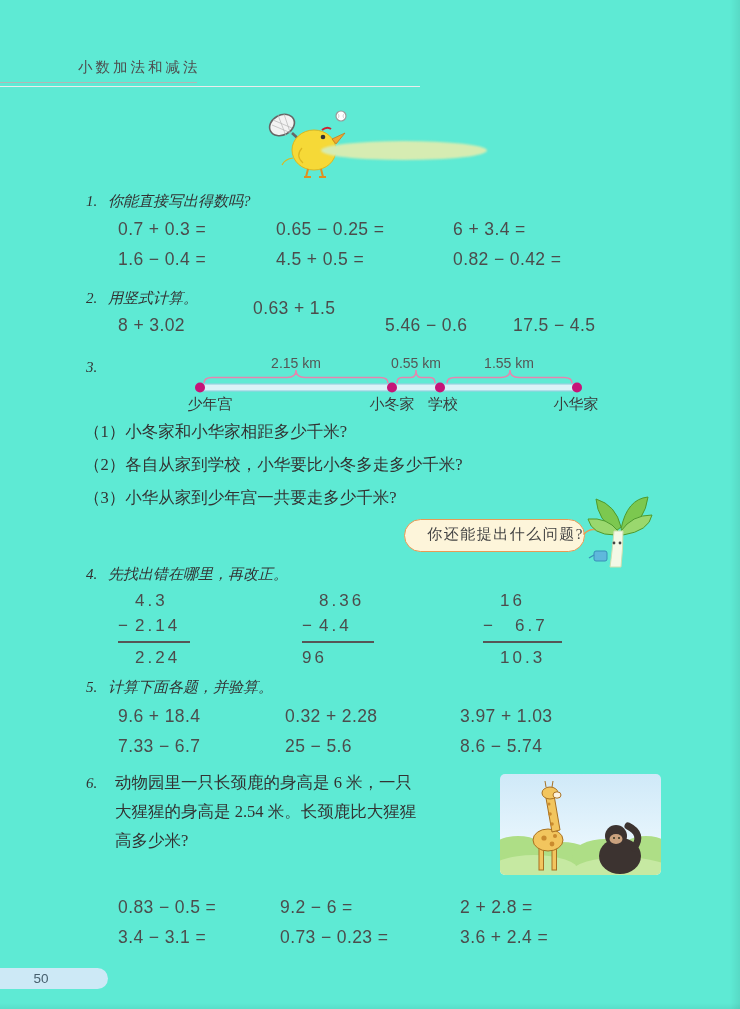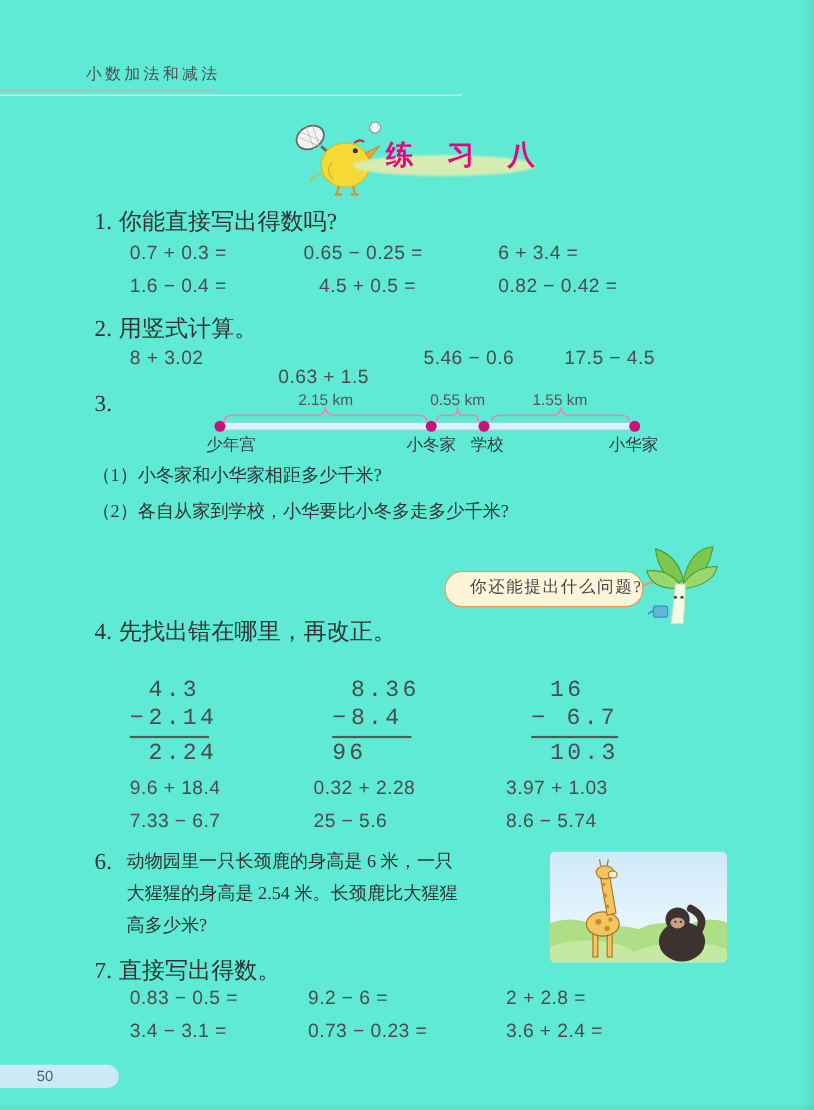--- a/index.html
+++ b/index.html
@@ -13,29 +13,29 @@
 
   .chapter-title { position:absolute; left:78px; top:58px; font-size:14.5px; letter-spacing:3px; color:#4e4e4e; }
   .chapter-underline { position:absolute; left:0; top:82px; width:197px; height:1px; background:#b5b5b5; }
   .chapter-underline2 { position:absolute; left:0; top:86px; width:420px; height:1px; background:#ececec; }
 
   .title-ellipse { position:absolute; left:321px; top:141px; width:166px; height:19px;
           border-radius:50%; background:#d6ecb2; filter:blur(1.2px); }
   .exercise-title { position:absolute; left:351px; top:124px; font-size:25px; color:#e3067e;
           letter-spacing:12px; font-weight:600; white-space:nowrap; }
 
-  .prob-head { position:absolute; font-size:21px; color:#333; white-space:nowrap; line-height:22px; }
+  .prob-head { position:absolute; font-size:15px; color:#333; white-space:nowrap; line-height:22px;font-style:italic; }
   .prob-num  { display:inline-block; width:22px; }
   .eq { position:absolute; font-family:"Liberation Sans", sans-serif; font-size:17.5px; color:#4c4c4c;
         white-space:nowrap; letter-spacing:0.4px; line-height:20px; }
   .subq { position:absolute; left:84px; font-size:16.5px; color:#333; white-space:nowrap; line-height:22px; }
   .p6line { position:absolute; left:115px; font-size:16.5px; color:#333; white-space:nowrap; line-height:22px; }
 
-  .vcalc { position:absolute; font-family:Liberation Mono, monospace; font-size:21px; color:#4c4c4c;
-           letter-spacing:3px;margin-top:28px; }
+  .vcalc { position:absolute; font-family:Liberation Sans, sans-serif; font-size:17px; color:#4c4c4c;
+           letter-spacing:3px; }
   .vcalc .row { display:flex; height:25px; line-height:25px; }
   .vcalc .op  { width:17px; letter-spacing:0; flex:none; }
   .vcalc .hline { height:1.6px; background:#565656; margin:3px 0 2px; }
 
   .bubble { position:absolute; left:404px; top:519px; width:181px; height:33px;
             border:1.6px solid #e89a55; border-radius:17px; background:#fdf5da;
             font-size:15px; color:#444; text-align:right; line-height:29px;
             letter-spacing:1.5px; white-space:nowrap; }
   .bubble-tail { position:absolute; left:583px; top:524px; }
 
@@ -72,37 +72,36 @@
     <path d="M71 7 q4 3 0 6 M79 7 q-4 3 0 6" stroke="#c5c5c5" stroke-width="0.8" fill="none"></path>
     <ellipse cx="48" cy="44" rx="22" ry="20" fill="#f6d937" stroke="#ddb71e" stroke-width="1"></ellipse>
     <path d="M27 52 q-8 1 -11 7" stroke="#ddb71e" stroke-width="1.2" fill="none"></path>
     <path d="M36 42 q-7 8 1 15" stroke="#ddb71e" stroke-width="1.2" fill="none"></path>
     <path d="M56 24 q5 -4 9 -1" stroke="#c23" stroke-width="2" fill="none"></path>
     <circle cx="57" cy="31" r="2.3" fill="#333"></circle>
     <path d="M66 33 l13 -6 -9 11 z" fill="#f0a830" stroke="#c87818" stroke-width="0.8"></path>
     <path d="M42 63 l-2 8 m5 0 h-7 M55 63 l2 8 m3 0 h-7" stroke="#e09020" stroke-width="2" fill="none"></path>
   </svg>
   <div class="title-ellipse"></div>
-  <span class="exercise-title">练 习 八</span>
 
   <div class="prob-head" style="left:86px;top:190px">
     <span class="prob-num">1.</span><span>你能直接写出得数吗?</span>
   </div>
   <span class="eq" style="left:118px;top:219px">0.7 + 0.3 =</span>
   <span class="eq" style="left:276px;top:219px">0.65 − 0.25 =</span>
   <span class="eq" style="left:453px;top:219px">6 + 3.4 =</span>
   <span class="eq" style="left:118px;top:249px">1.6 − 0.4 =</span>
-  <span class="eq" style="left:290px;top:249px">4.5 + 0.5 =</span>
+  <span class="eq" style="left:276px;top:249px">4.5 + 0.5 =</span>
   <span class="eq" style="left:453px;top:249px">0.82 − 0.42 =</span>
 
   <div class="prob-head" style="left:86px;top:287px">
     <span class="prob-num">2.</span><span>用竖式计算。</span>
   </div>
   <span class="eq" style="left:118px;top:315px">8 + 3.02</span>
-  <span class="eq" style="left:253px;top:332px">0.63 + 1.5</span>
+  <span class="eq" style="left:253px;top:298px">0.63 + 1.5</span>
   <span class="eq" style="left:385px;top:315px">5.46 − 0.6</span>
   <span class="eq" style="left:513px;top:315px">17.5 − 4.5</span>
 
   <div class="prob-head" style="left:86px;top:356px">
     <span class="prob-num">3.</span>
   </div>
   <svg style="position:absolute;left:0;top:346px" width="740" height="70" viewBox="0 0 740 70">
     <text class="numline-label" x="296" y="22" text-anchor="middle">2.15 km</text>
     <text class="numline-label" x="416" y="22" text-anchor="middle">0.55 km</text>
     <text class="numline-label" x="509" y="22" text-anchor="middle">1.55 km</text>
@@ -116,20 +115,21 @@
     <circle cx="392" cy="41.5" r="5" fill="#c61478"></circle>
     <circle cx="440" cy="41.5" r="5" fill="#c61478"></circle>
     <circle cx="577" cy="41.5" r="5" fill="#c61478"></circle>
     <text class="numline-loc" x="210" y="63" text-anchor="middle">少年宫</text>
     <text class="numline-loc" x="392" y="63" text-anchor="middle">小冬家</text>
     <text class="numline-loc" x="443" y="63" text-anchor="middle">学校</text>
     <text class="numline-loc" x="576" y="63" text-anchor="middle">小华家</text>
   </svg>
   <span class="subq" style="top:421px">（1）小冬家和小华家相距多少千米?</span>
   <span class="subq" style="top:454px">（2）各自从家到学校，小华要比小冬多走多少千米?</span>
+  <span class="subq" style="top:487px">（3）小华从家到少年宫一共要走多少千米?</span>
 
   <div class="bubble">你还能提出什么问题?</div>
   <svg class="bubble-tail" width="18" height="16" viewBox="0 0 18 16">
     <path d="M1 10 q7 -7 15 -3" stroke="#e89a55" stroke-width="1.6" fill="none" stroke-linecap="round"></path>
   </svg>
   <svg class="plant" width="68" height="84" viewBox="0 0 68 84">
     <g fill="#7cc84f" stroke="#4e9a2e" stroke-width="1">
       <path d="M30 42 Q12 32 10 10 Q30 16 35 38 Z"></path>
       <path d="M35 40 Q41 10 62 8 Q59 32 38 44 Z"></path>
       <path d="M29 46 Q6 46 2 30 Q21 28 32 42 Z" fill="#9ad86e"></path>
@@ -160,21 +160,21 @@
         <span>2.24</span>
       </div>
   </div>
   <div class="vcalc" style="left:302px;top:588px;width:72px">
     <div class="row">
         <span class="op"></span>
         <span>8.36</span>
       </div>
     <div class="row">
         <span class="op">−</span>
-        <span>8.4</span>
+        <span>4.4</span>
       </div>
     <div class="hline"></div>
     <div class="row" style="justify-content:flex-start">
         <span>96</span>
       </div>
   </div>
   <div class="vcalc" style="left:483px;top:588px;width:79px">
     <div class="row">
         <span class="op"></span>
         <span>16</span>
@@ -183,20 +183,23 @@
         <span class="op">−</span>
         <span style="margin-left:15px">6.7</span>
       </div>
     <div class="hline"></div>
     <div class="row">
         <span class="op"></span>
         <span>10.3</span>
       </div>
   </div>
 
+  <div class="prob-head" style="left:86px;top:676px">
+    <span class="prob-num">5.</span><span>计算下面各题，并验算。</span>
+  </div>
   <span class="eq" style="left:118px;top:706px">9.6 + 18.4</span>
   <span class="eq" style="left:285px;top:706px">0.32 + 2.28</span>
   <span class="eq" style="left:460px;top:706px">3.97 + 1.03</span>
   <span class="eq" style="left:118px;top:736px">7.33 − 6.7</span>
   <span class="eq" style="left:285px;top:736px">25 − 5.6</span>
   <span class="eq" style="left:460px;top:736px">8.6 − 5.74</span>
 
   <div class="prob-head" style="left:86px;top:772px">
     <span class="prob-num">6.</span>
   </div>
@@ -248,23 +251,20 @@
         <ellipse cx="120" cy="82" rx="21" ry="18" fill="#3c3330"></ellipse>
         <circle cx="116" cy="62" r="11" fill="#3c3330"></circle>
         <ellipse cx="116" cy="65" rx="6.5" ry="5" fill="#caa27e"></ellipse>
         <circle cx="114" cy="64" r="1" fill="#332"></circle>
           <circle cx="119" cy="64" r="1" fill="#332"></circle>
         <path d="M134 74 Q144 60 128 52" stroke="#3c3330" stroke-width="7" fill="none" stroke-linecap="round"></path>
       </g>
     </g>
   </svg>
 
-  <div class="prob-head" style="left:86px;top:871px">
-    <span class="prob-num">7.</span><span>直接写出得数。</span>
-  </div>
   <span class="eq" style="left:118px;top:897px">0.83 − 0.5 =</span>
   <span class="eq" style="left:280px;top:897px">9.2 − 6 =</span>
   <span class="eq" style="left:460px;top:897px">2 + 2.8 =</span>
   <span class="eq" style="left:118px;top:927px">3.4 − 3.1 =</span>
   <span class="eq" style="left:280px;top:927px">0.73 − 0.23 =</span>
   <span class="eq" style="left:460px;top:927px">3.6 + 2.4 =</span>
 
   <div class="pagefoot">50</div>
 
   <div class="edge-shadow"></div>

